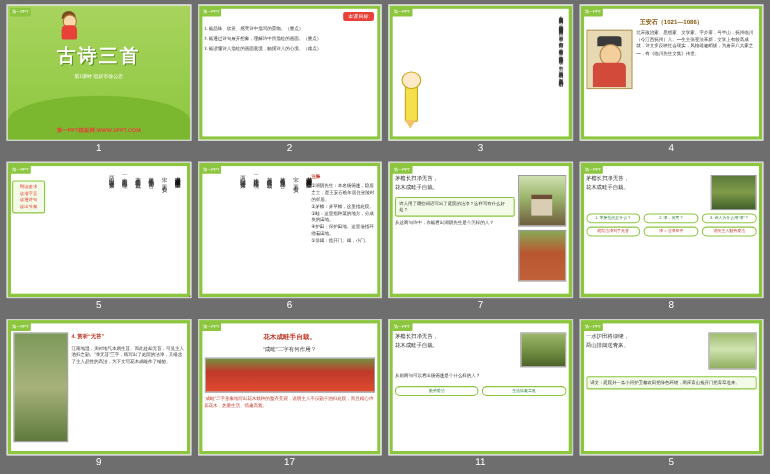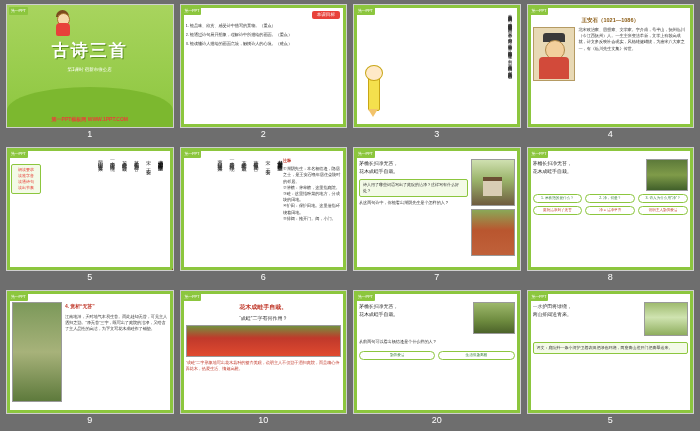--- a/index.html
+++ b/index.html
@@ -442,21 +442,21 @@
     <div class="slide">
       <div class="frame"></div>
       <div class="badge">第一PPT</div>
       <div class="body" style="top:12px;">
         <div class="bigtitle">花木成畦手自栽。</div>
         <div class="subtitle2" style="margin-top:2px;">“成畦”二字有何作用？</div>
         <div class="photo flower" style="height:30px;margin-top:3px;"></div>
         <div class="t red" style="margin-top:3px;">“成畦”二字形象地写出花木栽种的整齐美观，说明主人不仅勤于洒扫庭院，而且精心侍弄花木，热爱生活、情趣高雅。</div>
       </div>
     </div>
-    <div class="num">10</div>
+    <div class="num">17</div>
   </div>
 
   <div class="cell">
     <div class="slide">
       <div class="frame"></div>
       <div class="badge">第一PPT</div>
       <div class="body" style="top:11px;">
         <div style="display:flex;gap:3px;">
           <div style="flex:1;">
             <div class="t" style="font-size:5px;line-height:8px;">茅檐长扫净无苔，</div>
@@ -464,21 +464,21 @@
           </div>
           <div class="photo hedge" style="width:40px;height:30px;"></div>
         </div>
         <div class="t" style="margin-top:5px;">从前两句可以看出杨德逢是个什么样的人？</div>
         <div class="pillrow" style="margin-top:6px;">
           <div class="pill">勤劳爱洁</div>
           <div class="pill">生活情趣高雅</div>
         </div>
       </div>
     </div>
-    <div class="num">20</div>
+    <div class="num">11</div>
   </div>
 
   <div class="cell">
     <div class="slide">
       <div class="frame"></div>
       <div class="badge">第一PPT</div>
       <div class="body" style="top:11px;">
         <div style="display:flex;gap:3px;">
           <div style="flex:1;">
             <div class="t" style="font-size:5px;line-height:8px;">一水护田将绿绕，</div>

